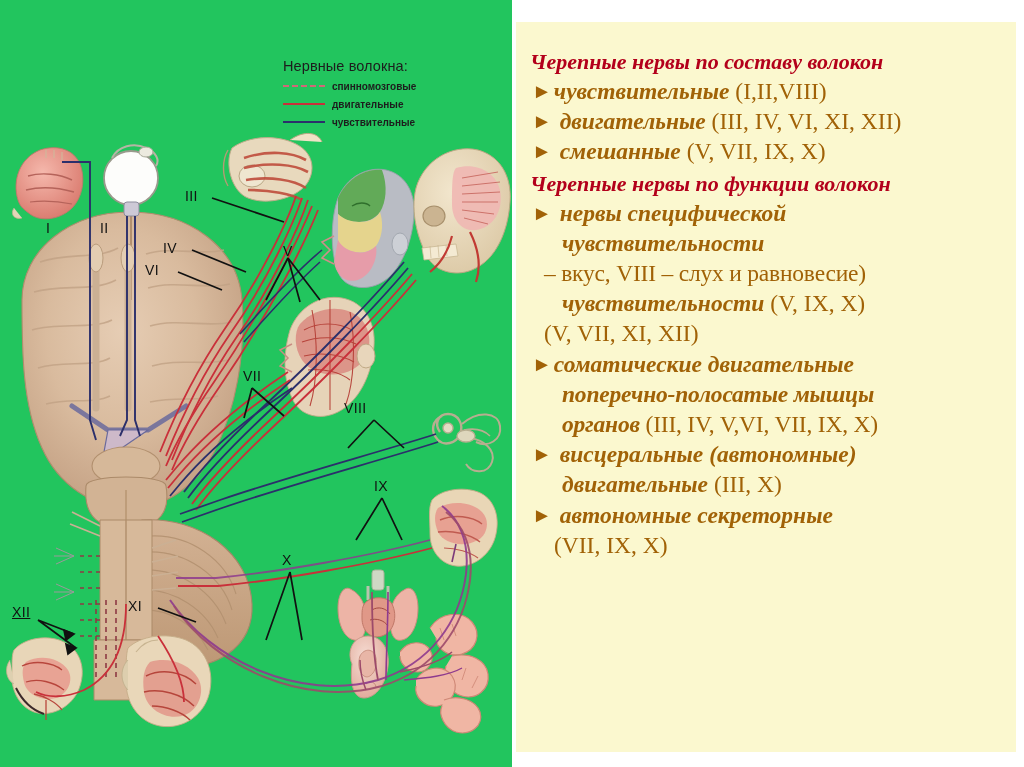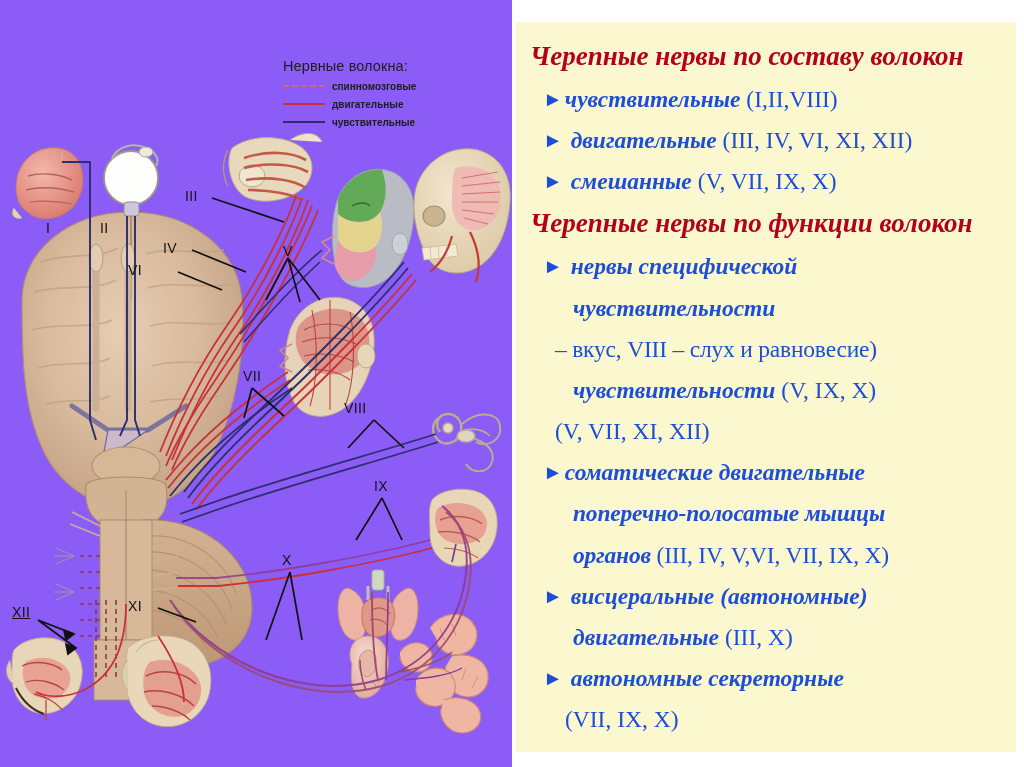--- a/index.html
+++ b/index.html
@@ -14,21 +14,21 @@
     position: relative;
     overflow: hidden;
     font-family: "Liberation Serif", serif;
   }
 
   
   #diagram-panel {
     position: absolute;
     left: 0; top: 0;
     width: 512px; height: 767px;
-    background: #8b5cf6;
+    background: #22c55e;
   }
   #diagram-svg { position: absolute; left: 0; top: 0; }
 
   
   #legend {
     position: absolute;
     left: 283px; top: 58px;
     width: 215px;
     font-family: "Liberation Sans", sans-serif;
   }
@@ -79,31 +79,31 @@
     box-shadow: 0 0 0 0 transparent;
     overflow: hidden;
   }
   #text-panel .inner {
     padding: 20px 10px 10px 12px;
   }
   .heading {
     color: #b3001b;
     font-weight: bold;
     font-style: italic;
-    font-size: 27px;
+    font-size: 22px;
     line-height: 1.07;
-    margin: 0 0 1px 2px;
+    margin: 8px 0 1px 2px;
     white-space: nowrap;
   }
   .bullet-line {
     display: block;
     font-size: 23.5px;
     line-height: 1.115;
-    color: #1d4ed8;
-    margin: 15px;
+    color: #a16207;
+    margin: 4px;
     white-space: nowrap;
   }
   .bullet-line .tri {
     font-size: 20px;
     line-height: 1;
     display: inline-block;
     vertical-align: 1px;
     margin-right: 2px;
   }
   .bi { font-weight: bold; font-style: italic; }
@@ -535,21 +535,21 @@
     <div class="legend-row">
       <span class="swatch sw-sens"></span>
       <span class="label">чувствительные</span>
     </div>
   </div>
 
   <span class="nlabel" style="left:46px;  top:220px;">I</span>
   <span class="nlabel" style="left:100px; top:220px;">II</span>
   <span class="nlabel" style="left:185px; top:188px;">III</span>
   <span class="nlabel" style="left:163px; top:240px;">IV</span>
-  <span class="nlabel" style="left:128px; top:262px;">VI</span>
+  <span class="nlabel" style="left:145px; top:262px;">VI</span>
   <span class="nlabel" style="left:283px; top:243px;">V</span>
   <span class="nlabel" style="left:243px; top:368px;">VII</span>
   <span class="nlabel" style="left:344px; top:400px;">VIII</span>
   <span class="nlabel" style="left:374px; top:478px;">IX</span>
   <span class="nlabel" style="left:282px; top:552px;">X</span>
   <span class="nlabel" style="left:128px; top:598px;">XI</span>
   <span class="nlabel" style="left:12px;  top:604px;text-decoration:underline;">XII</span>
 </div>
 
 <div id="text-panel">

